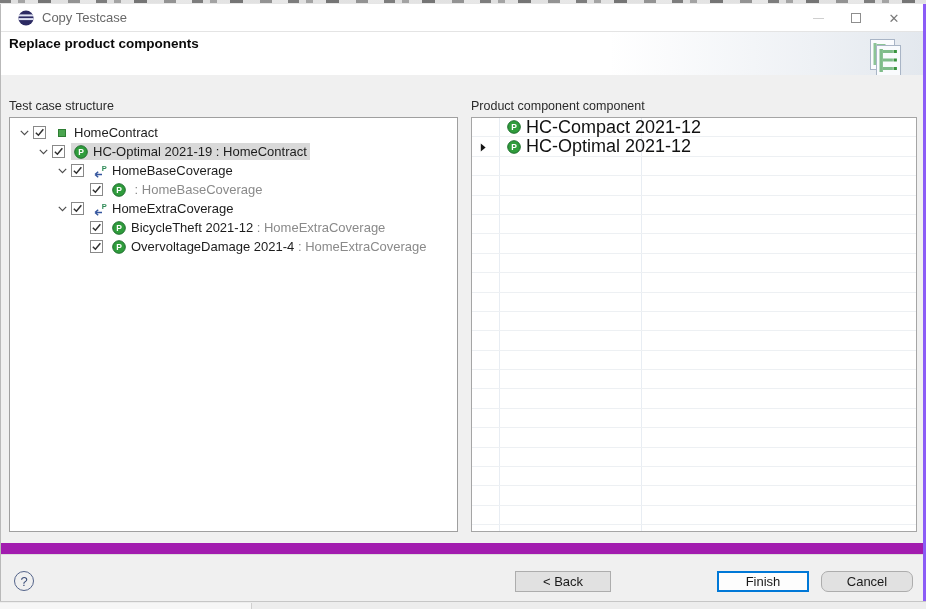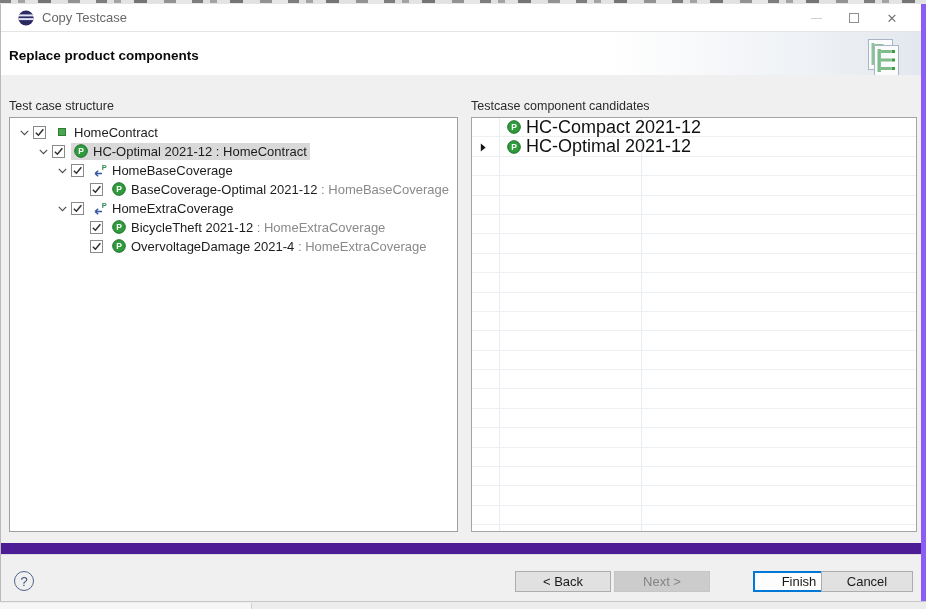--- a/index.html
+++ b/index.html
@@ -8,73 +8,73 @@
   .screen { position:absolute; left:0; top:0; width:926px; height:609px; }
 
   
   .top-strip { position:absolute; left:0; top:0; width:926px; height:4px; background:#e6e6e6; }
   .top-strip::before { content:""; display:block; height:3px;
     background:repeating-linear-gradient(90deg,#5a5a5a 0 11px,#dedede 11px 18px,#8d8d8d 18px 25px,#e3e3e3 25px 38px,#4f4f4f 38px 51px,#e0e0e0 51px 68px,#777 68px 80px,#e8e8e8 80px 96px);
     opacity:.75; }
   .bottom-strip { position:absolute; left:0; top:601px; width:926px; height:8px; background:#ededed; border-top:1px solid #c6c6c6; }
   .bottom-strip .panel-ghost { position:absolute; left:0; top:1px; width:252px; height:7px; background:#f6f6f6; border-right:1px solid #cfcfcf; }
 
-  .dialog { position:absolute; left:0; top:4px; width:926px; height:597px; background:#4c1d95;
-    border-left:1px solid #b9b9b9; border-right:5px solid #8b5cf6; }
+  .dialog { position:absolute; left:0; top:4px; width:926px; height:597px; background:#a21caf;
+    border-left:1px solid #b9b9b9; border-right:3px solid #8b5cf6; }
 
   
   .titlebar { position:absolute; left:0; top:0; width:100%; height:28px; background:#fff; border-bottom:1px solid #e4e4e4; display:flex; align-items:center; }
   .titlebar .app-icon { margin-left:17px; width:16px; height:16px; flex:0 0 auto; }
   .titlebar .title { margin-left:8px; font-size:13px; color:#696969; }
   .win-controls { position:absolute; right:10px; top:0; height:28px; display:flex; }
   .win-btn { width:38px; height:28px; display:flex; align-items:center; justify-content:center; }
   .glyph-min { width:11px; height:1px; background:#cfcfcf; }
   .glyph-max { width:10px; height:10px; border:1px solid #8e8e8e; background:transparent; }
   .glyph-close { font-size:13px; color:#7a7a7a; line-height:1; }
 
   
   .banner { position:absolute; left:0; top:28px; width:100%; height:54px;
     background:linear-gradient(to right,#ffffff 66%,#eef1f5 88%,#e3e8ee 100%);
     border-bottom:1px solid #d6d6d6; }
-  .banner-title { position:absolute; left:8px; top:16px; font-size:13.5px; font-weight:bold; color:#0a0a0a; }
+  .banner-title { position:absolute; left:8px; top:4px; font-size:13.5px; font-weight:bold; color:#0a0a0a; }
   .banner-icon { position:absolute; right:18px; top:5px; }
 
   
   .content { position:absolute; left:0; top:71px; width:100%; height:468px; background:#f0f0f0; }
   .panel-label { position:absolute; font-size:12.5px; color:#2b2b2b; }
   .label-left { left:8px; top:24px; }
   .label-right { left:470px; top:24px; }
 
   .tree-panel { position:absolute; left:8px; top:42px; width:449px; height:415px; background:#fff; border:1px solid #9f9f9f; overflow:hidden; padding-top:5px; }
   .tree-row { height:19px; display:flex; align-items:center; white-space:pre; }
   .expander { width:18px; height:19px; display:flex; align-items:center; justify-content:center; flex:0 0 auto; }
   .cbx { width:13px; height:13px; background:#fff; border:1px solid #898989; display:flex; align-items:center; justify-content:center; margin-right:6px; flex:0 0 auto; }
-  .row-body { display:flex; align-items:flex-start; padding:1px 3px 1px 2px; white-space:pre; }
+  .row-body { display:flex; align-items:center; padding:1px 3px 1px 2px; white-space:pre; }
   .row-body.selected { background:#d9d9d9; }
   .tree-icon { width:16px; height:14px; display:flex; align-items:center; justify-content:center; margin-right:4px; flex:0 0 auto; }
   .tree-label { font-size:13px; color:#1c1c1c; }
   .tree-suffix { font-size:13px; color:#8a8a8a; }
 
   .table-panel { position:absolute; left:470px; top:42px; width:446px; height:415px; background:#fff; border:1px solid #a5a5a5; overflow:hidden; }
   .trow { height:19.4px; display:flex; border-bottom:1px solid #edf0f3; }
   .tcell1 { width:28px; border-right:1px solid #e8edf3; display:flex; align-items:center; padding-left:8px; flex:0 0 auto; }
   .tcell2 { width:142px; border-right:1px solid #e8edf3; display:flex; align-items:center; padding-left:7px; gap:5px; flex:0 0 auto; white-space:nowrap; overflow:visible; }
   .tcell3 { flex:1; }
   .trow-label { font-size:18px; color:#111; }
 
   
   .footer { position:absolute; left:0; top:550px; width:100%; height:47px; background:#f0f0f0; border-top:1px solid #dcdcdc; }
   .help-circle { position:absolute; left:13px; top:16px; width:20px; height:20px; border:1px solid #54648a; border-radius:50%;
     display:flex; align-items:center; justify-content:center; font-size:13px; color:#3d4f79; background:transparent; }
   .btn { position:absolute; top:16px; height:21px; font-family:"Liberation Sans",sans-serif; font-size:13px; color:#1a1a1a;
     background:#e1e1e1; border:1px solid #adadad; }
   .btn-back { left:514px; width:96px; }
   .btn-next { left:613px; width:96px; background:#cccccc; color:#848484; border:1px solid #c6c6c6; }
-  .btn-finish { left:752px; width:92px; background:#fdfdfd; border:2px solid #0078d7; }
-  .btn-cancel { left:820px; width:92px; }
+  .btn-finish { left:716px; width:92px; background:#fdfdfd; border:2px solid #0078d7; }
+  .btn-cancel { left:820px; width:92px;border-radius:7px; }
 </style>
 </head>
 <body>
 
 <div class="screen">
   <div class="top-strip"></div>
 
   <div class="dialog">
 
     <div class="titlebar">
@@ -121,51 +121,51 @@
           <rect x="23.9" y="30" width="10" height="3" fill="#7fbc8a"></rect>
           <rect x="34.5" y="13" width="3.4" height="3" fill="#39953f"></rect>
           <rect x="34.5" y="21.5" width="3.4" height="3" fill="#39953f"></rect>
           <rect x="34.5" y="30" width="3.4" height="3" fill="#39953f"></rect>
         </svg>
       </div>
     </div>
 
     <div class="content">
       <div class="panel-label label-left">Test case structure</div>
-      <div class="panel-label label-right">Testcase component candidates</div>
+      <div class="panel-label label-right">Product component component</div>
       <div class="tree-panel" id="tree-panel">
           <div class="tree-row" style="padding-left: 5px;"><span class="expander"><svg width="9" height="6" viewBox="0 0 9 6">
                 <path d="M0.8 0.9 L4.5 4.6 L8.2 0.9" stroke="#4d4d4d" stroke-width="1.2" fill="none"></path>
               </svg></span><span class="cbx"><svg width="11" height="11" viewBox="0 0 12 12">
                 <path d="M2 6.3 L4.8 9 L10.2 2.4" stroke="#2f2f2f" stroke-width="1.6" fill="none"></path>
               </svg></span><span class="row-body"><span class="tree-icon"><svg width="14" height="14" viewBox="0 0 14 14">
                   <rect x="3.5" y="3.5" width="7" height="7" fill="#4aa54f" stroke="#2e7d33"></rect>
                 </svg></span><span class="tree-label">HomeContract</span></span></div>
           <div class="tree-row" style="padding-left: 24px;"><span class="expander"><svg width="9" height="6" viewBox="0 0 9 6">
                 <path d="M0.8 0.9 L4.5 4.6 L8.2 0.9" stroke="#4d4d4d" stroke-width="1.2" fill="none"></path>
               </svg></span><span class="cbx"><svg width="11" height="11" viewBox="0 0 12 12">
                 <path d="M2 6.3 L4.8 9 L10.2 2.4" stroke="#2f2f2f" stroke-width="1.6" fill="none"></path>
               </svg></span><span class="row-body selected"><span class="tree-icon"><svg width="14" height="14" viewBox="0 0 14 14">
                   <circle cx="7" cy="7" r="6.3" fill="#2f9c3c" stroke="#1e6e2d"></circle>
                   <text x="7.2" y="10.3" font-size="8.5" font-weight="bold" fill="#ffffff" text-anchor="middle" font-family="Liberation Sans,sans-serif">P</text>
-                </svg></span><span class="tree-label">HC-Optimal 2021-12 : HomeContract</span></span></div>
+                </svg></span><span class="tree-label">HC-Optimal 2021-19 : HomeContract</span></span></div>
           <div class="tree-row" style="padding-left: 43px;"><span class="expander"><svg width="9" height="6" viewBox="0 0 9 6">
                 <path d="M0.8 0.9 L4.5 4.6 L8.2 0.9" stroke="#4d4d4d" stroke-width="1.2" fill="none"></path>
               </svg></span><span class="cbx"><svg width="11" height="11" viewBox="0 0 12 12">
                 <path d="M2 6.3 L4.8 9 L10.2 2.4" stroke="#2f2f2f" stroke-width="1.6" fill="none"></path>
               </svg></span><span class="row-body"><span class="tree-icon"><svg width="16" height="14" viewBox="0 0 16 14">
                   <path d="M10 10.5 H3 M3 10.5 L6.2 7.8 M3 10.5 L6.2 13.2" stroke="#35569e" stroke-width="1.5" fill="none"></path>
                   <text x="12.2" y="7.2" font-size="7.5" font-weight="bold" fill="#2e8b57" text-anchor="middle" font-family="Liberation Sans,sans-serif">P</text>
                 </svg></span><span class="tree-label">HomeBaseCoverage</span></span></div>
           <div class="tree-row" style="padding-left: 62px;"><span class="expander"></span><span class="cbx"><svg width="11" height="11" viewBox="0 0 12 12">
                 <path d="M2 6.3 L4.8 9 L10.2 2.4" stroke="#2f2f2f" stroke-width="1.6" fill="none"></path>
               </svg></span><span class="row-body"><span class="tree-icon"><svg width="14" height="14" viewBox="0 0 14 14">
                   <circle cx="7" cy="7" r="6.3" fill="#2f9c3c" stroke="#1e6e2d"></circle>
                   <text x="7.2" y="10.3" font-size="8.5" font-weight="bold" fill="#ffffff" text-anchor="middle" font-family="Liberation Sans,sans-serif">P</text>
-                </svg></span><span class="tree-label">BaseCoverage-Optimal 2021-12</span><span class="tree-suffix"> : HomeBaseCoverage</span></span></div>
+                </svg></span><span class="tree-suffix"> : HomeBaseCoverage</span></span></div>
           <div class="tree-row" style="padding-left: 43px;"><span class="expander"><svg width="9" height="6" viewBox="0 0 9 6">
                 <path d="M0.8 0.9 L4.5 4.6 L8.2 0.9" stroke="#4d4d4d" stroke-width="1.2" fill="none"></path>
               </svg></span><span class="cbx"><svg width="11" height="11" viewBox="0 0 12 12">
                 <path d="M2 6.3 L4.8 9 L10.2 2.4" stroke="#2f2f2f" stroke-width="1.6" fill="none"></path>
               </svg></span><span class="row-body"><span class="tree-icon"><svg width="16" height="14" viewBox="0 0 16 14">
                   <path d="M10 10.5 H3 M3 10.5 L6.2 7.8 M3 10.5 L6.2 13.2" stroke="#35569e" stroke-width="1.5" fill="none"></path>
                   <text x="12.2" y="7.2" font-size="7.5" font-weight="bold" fill="#2e8b57" text-anchor="middle" font-family="Liberation Sans,sans-serif">P</text>
                 </svg></span><span class="tree-label">HomeExtraCoverage</span></span></div>
           <div class="tree-row" style="padding-left: 62px;"><span class="expander"></span><span class="cbx"><svg width="11" height="11" viewBox="0 0 12 12">
                 <path d="M2 6.3 L4.8 9 L10.2 2.4" stroke="#2f2f2f" stroke-width="1.6" fill="none"></path>
@@ -310,21 +310,20 @@
             <div class="tcell1"></div>
             <div class="tcell2"></div>
             <div class="tcell3"></div>
           </div>
         </div>
     </div>
 
     <div class="footer">
       <div class="help-circle">?</div>
       <button class="btn btn-back">&lt; Back</button>
-      <button class="btn btn-next" disabled="">Next &gt;</button>
       <button class="btn btn-finish">Finish</button>
       <button class="btn btn-cancel">Cancel</button>
     </div>
   </div>
 
   <div class="bottom-strip">
     <div class="panel-ghost"></div>
   </div>
 </div>
 

